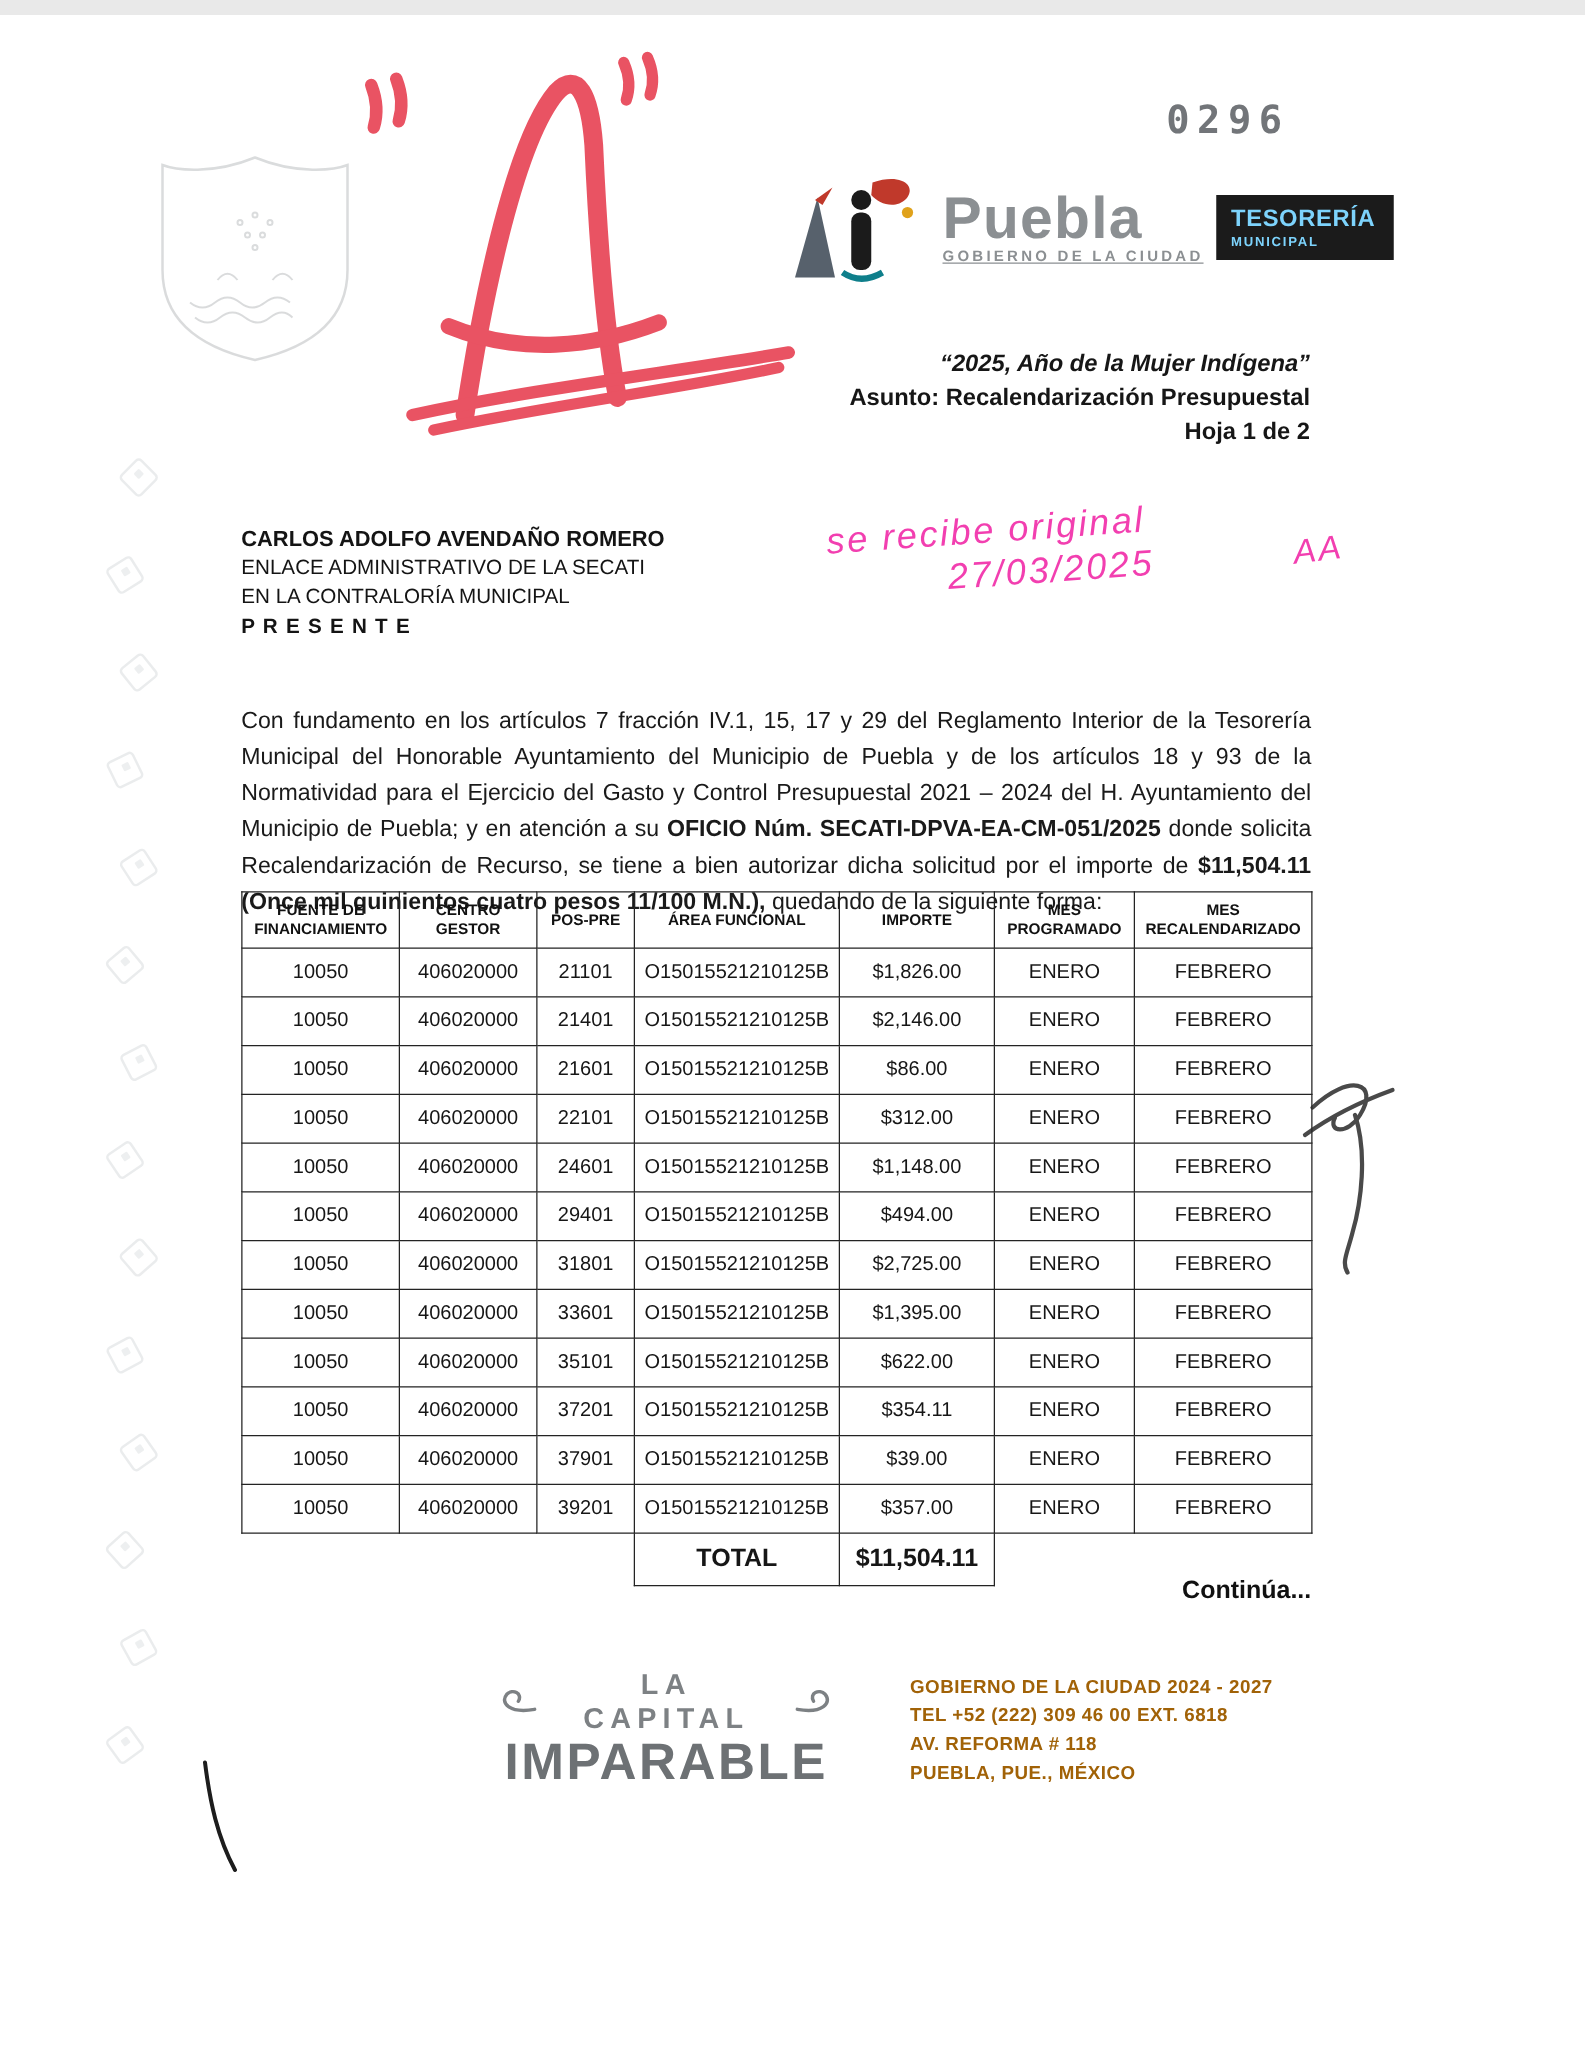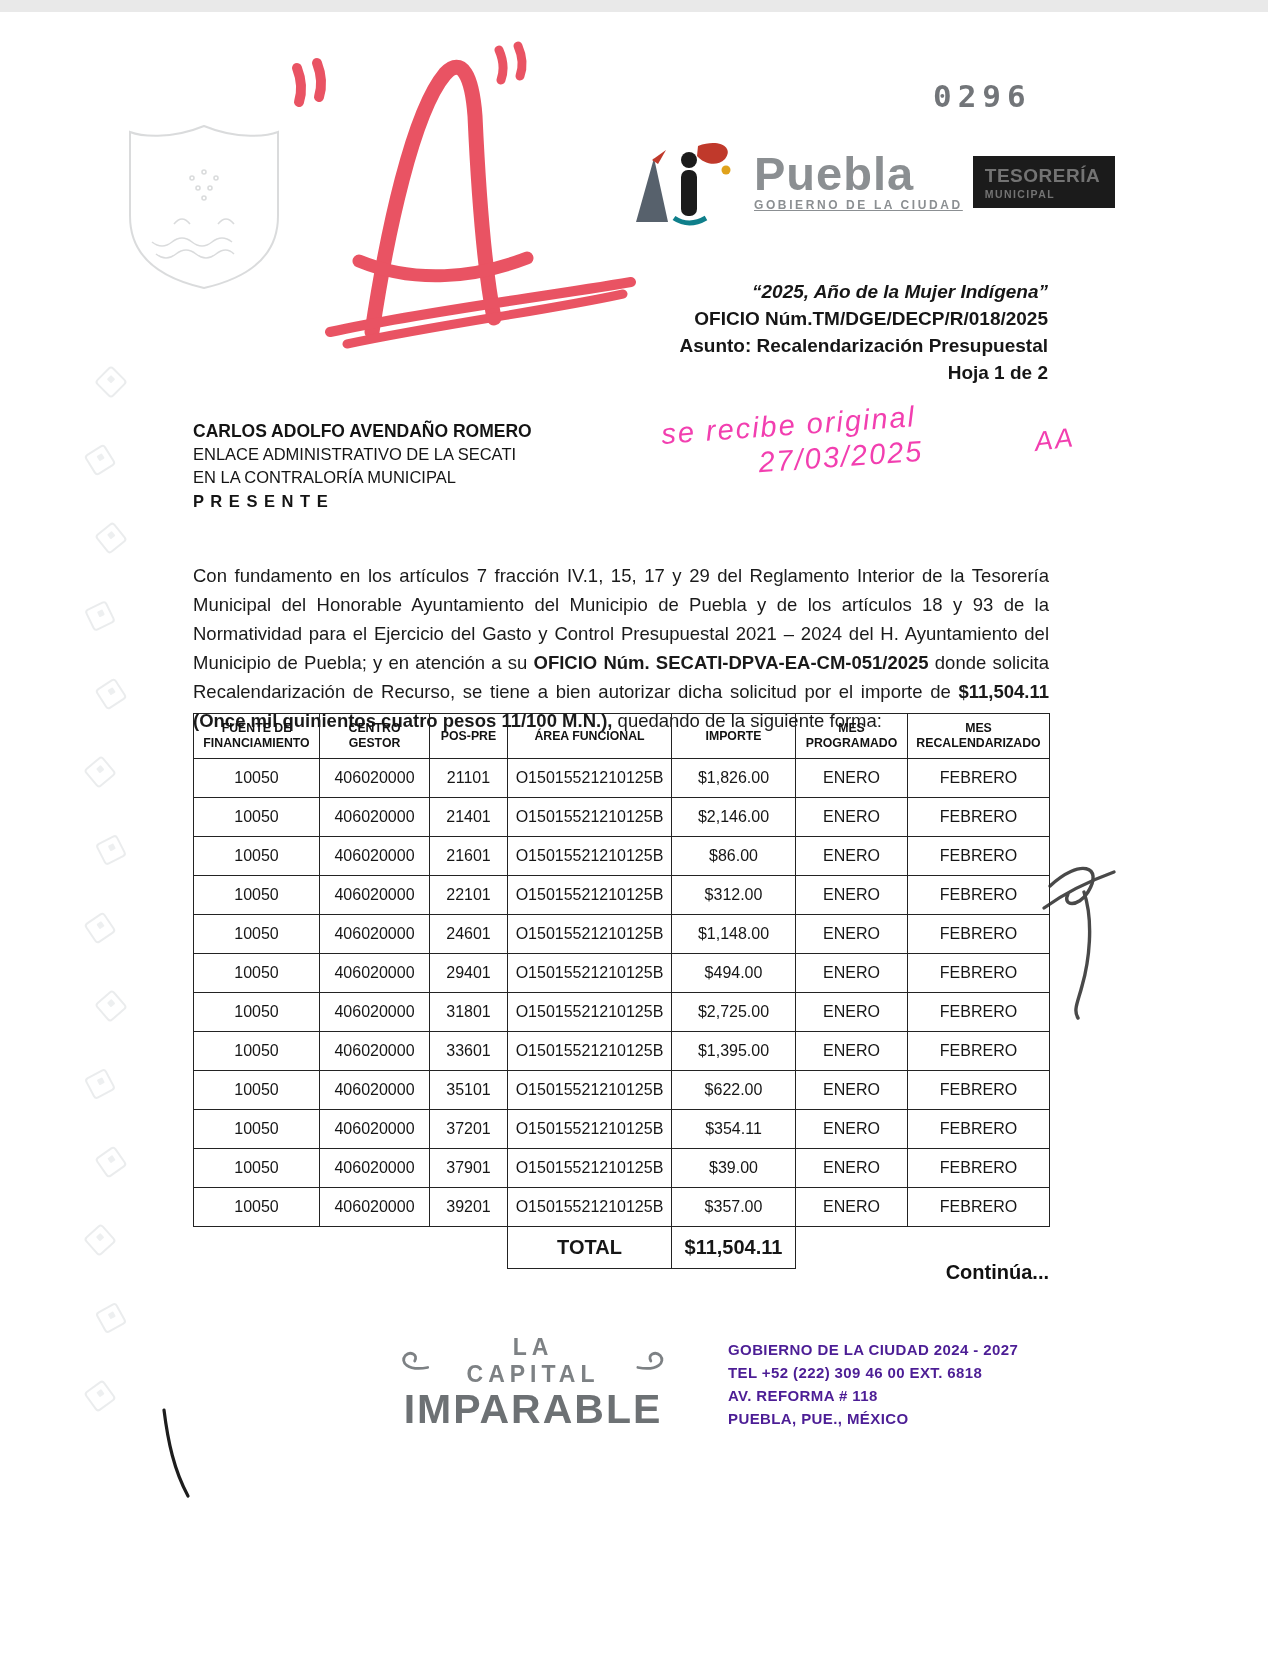--- a/index.html
+++ b/index.html
@@ -23,21 +23,21 @@
     position:absolute;right:-12px;top:34px;font-size:27px;transform:rotate(-3deg);
   }
   
   .shield{position:absolute;left:118px;top:108px;opacity:.55;}
   
   .logo-row{position:absolute;left:628px;top:126px;display:flex;align-items:center;}
   .logo-icon{margin-right:8px;}
   .brand{font-size:47px;font-weight:800;color:#8b8f92;letter-spacing:1px;line-height:44px;}
   .brand-sub{font-size:12px;font-weight:bold;color:#8b8f92;letter-spacing:2.6px;margin-top:2px;text-decoration:underline;}
   .badge{
-    background:#1b1b1b;color:#737373;margin-left:10px;padding:9px 12px 8px 12px;min-width:118px;
+    background:#1b1b1b;color:#7dd3fc;margin-left:10px;padding:9px 12px 8px 12px;min-width:118px;
   }
   .badge-l1{font-size:19px;font-weight:800;letter-spacing:.5px;}
   .badge-l2{font-size:10.5px;font-weight:bold;letter-spacing:1.4px;margin-top:1px;}
   
   .hdr{
     position:absolute;left:420px;top:266px;width:628px;text-align:right;
     font-weight:bold;font-size:19px;line-height:27px;color:#161616;
   }
   .hdr .it{font-style:italic;}
   
@@ -62,21 +62,21 @@
   .continua{
     position:absolute;left:193px;top:1249px;width:856px;text-align:right;
     font-weight:800;font-size:20px;color:#111;
   }
   .flogo{position:absolute;left:398px;top:1322px;width:270px;text-align:center;color:#75797c;}
   .flogo .cap{display:flex;align-items:center;justify-content:center;gap:18px;
     font-weight:800;font-size:23px;letter-spacing:5px;color:#7d8184;}
   .flogo .imp{font-weight:800;font-size:41px;letter-spacing:2px;color:#6d7174;margin-top:-2px;}
   .fcontact{
     position:absolute;left:728px;top:1326px;font-size:15px;line-height:23px;
-    color:#4c1d95;font-weight:bold;letter-spacing:.4px;
+    color:#a16207;font-weight:bold;letter-spacing:.4px;
   }
   .sig{position:absolute;left:1032px;top:838px;opacity:.85;}
   .penmark{position:absolute;left:150px;top:1392px;}
   .motif{
     position:absolute;width:20px;height:20px;border:2px solid #ccd0d3;border-radius:4px;
     transform:rotate(45deg);opacity:.4;
   }
   .motif::after{
     content:"";position:absolute;left:5px;top:5px;width:6px;height:6px;background:#d4d8da;border-radius:1px;
   }
@@ -150,21 +150,20 @@
       <div class="brand-sub">GOBIERNO DE LA CIUDAD</div>
     </div>
     <div class="badge">
       <div class="badge-l1">TESORERÍA</div>
       <div class="badge-l2">MUNICIPAL</div>
     </div>
   </div>
 
   <div class="hdr">
     <div class="it">“2025, Año de la Mujer Indígena”</div>
-    <div>OFICIO Núm.TM/DGE/DECP/R/018/2025</div>
     <div>Asunto: Recalendarización Presupuestal</div>
     <div>Hoja 1 de 2</div>
   </div>
 
   <div class="addr">
     <div class="nm">CARLOS ADOLFO AVENDAÑO ROMERO</div>
     <div>ENLACE ADMINISTRATIVO DE LA SECATI</div>
     <div>EN LA CONTRALORÍA MUNICIPAL</div>
     <div class="pres">P R E S E N T E</div>
   </div>

